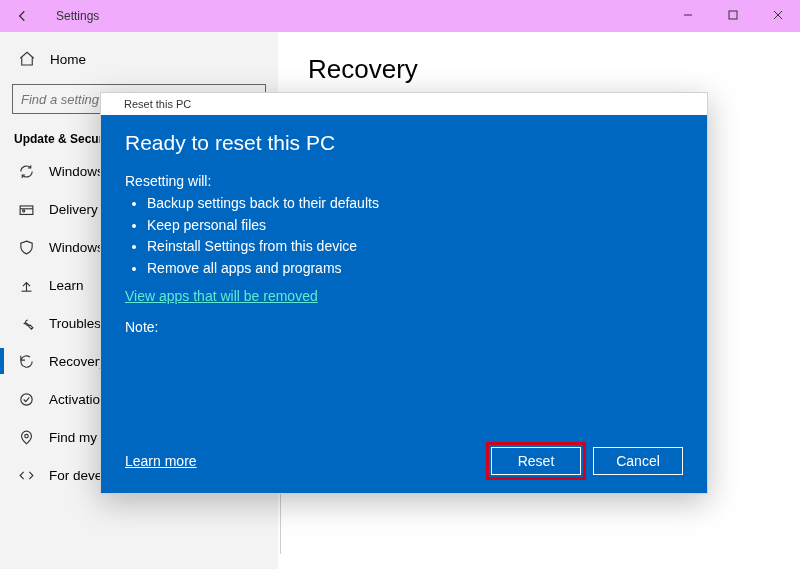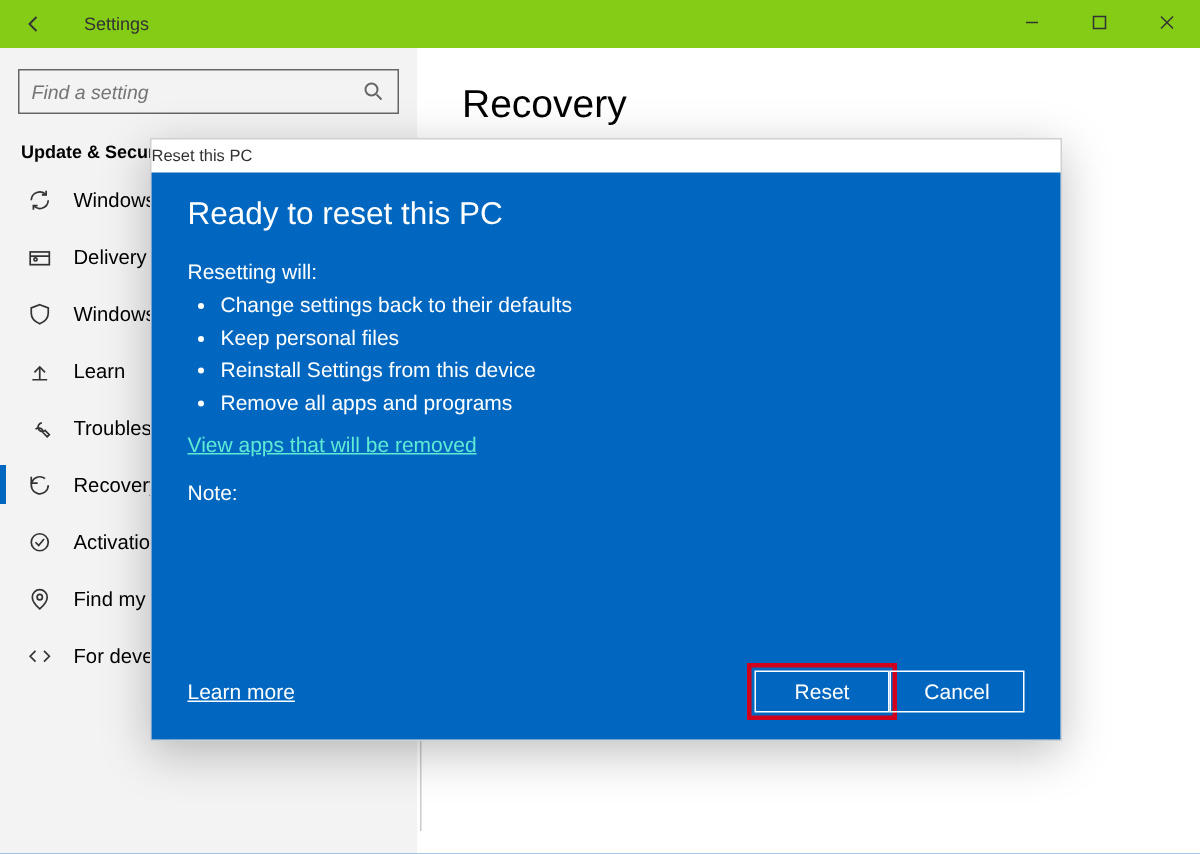--- a/index.html
+++ b/index.html
@@ -6,21 +6,21 @@
   body {
     width: 800px; height: 569px;
     font-family: "Segoe UI", Tahoma, sans-serif;
     background: #fff;
     color: #000;
     position: relative;
     overflow: hidden;
   }
   .titlebar {
     height: 32px;
-    background: #84cc16;
+    background: #f0abfc;
     display: flex;
     align-items: center;
     position: relative;
     text-align: center;
   }
   .back-btn {
     width: 30px; height: 30px;
     display:flex; align-items:center; justify-content:center;
     margin-left: 8px;
     cursor:pointer;
@@ -108,21 +108,21 @@
     position:absolute;
     left:100px; top:92px;
     width:608px;
     background:#fff;
     box-shadow: 0 8px 30px rgba(0,0,0,.25);
     border:1px solid #d0d0d0;
   }
   .dialog-titlebar{
     height:22px;
     display:flex; align-items:center;
-    padding-left:0;
+    padding-left:23px;
     font-size:11px;
     color:#333;
   }
   .dialog-body{
     background:#0067c0;
     color:#fff;
     padding: 16px 24px 2px 24px;
     min-height: 378px;
     position:relative;
   }
@@ -150,21 +150,21 @@
     cursor:pointer;
     display:inline-block;
     margin-top:2px;
   }
   .dialog-footer-row{
     position:absolute;
     left:24px; right:24px; bottom:18px;
     display:flex; align-items:center;
   }
   .learn-more{ color:#fff; text-decoration:underline; font-size:14px; cursor:pointer;}
-  .btn-row{ margin-left:auto; display:flex; text-align:center;}
+  .btn-row{ margin-left:auto; display:flex; gap:12px;text-align:center;}
   .dlg-btn{
     border:1px solid #fff;
     color:#fff;
     background:transparent;
     width:90px; height:28px;
     font-size:14px;
     cursor:pointer;
     display:flex;align-items:center;justify-content:center;
   }
   .highlight-red{
@@ -197,20 +197,28 @@
       <svg viewBox="0 0 10 10">
           <path d="M1 1l8 8M9 1l-8 8"></path>
         </svg>
     </div>
   </div>
 </div>
 
 <div class="body-area">
 
   <div class="sidebar">
+    <div class="home-row">
+      <svg viewBox="0 0 24 24" stroke-width="1.5">
+          <path d="M3 11l9-8 9 8"></path>
+          <path d="M5 10v10h14V10"></path>
+        </svg>
+
+      <span>Home</span>
+    </div>
     <div class="search-box">
       <input placeholder="Find a setting" style="">
       <svg viewBox="0 0 24 24" stroke-width="2">
           <circle cx="10" cy="10" r="6"></circle>
           <path d="M15 15l5 5"></path>
         </svg>
     </div>
     <div class="category-label">Update &amp; Security</div>
 
     <div class="navitem">
@@ -287,21 +295,21 @@
 
 <div class="vline"></div>
 
 <div class="dialog-wrap">
   <div class="dialog-titlebar">Reset this PC</div>
   <div class="dialog-body">
     <div class="dialog-heading">Ready to reset this PC</div>
 
     <div class="dialog-sub">Resetting will:</div>
     <ul>
-      <li>Change settings back to their defaults</li>
+      <li>Backup settings back to their defaults</li>
       <li>Keep personal files</li>
       <li>Reinstall Settings from this device</li>
       <li>Remove all apps and programs</li>
     </ul>
     <a class="link-white">View apps that will be removed</a>
 
     <div class="dialog-sub" style="margin-top:14px">Note:</div>
 
     <div class="dialog-footer-row">
       <a class="learn-more">Learn more</a>

